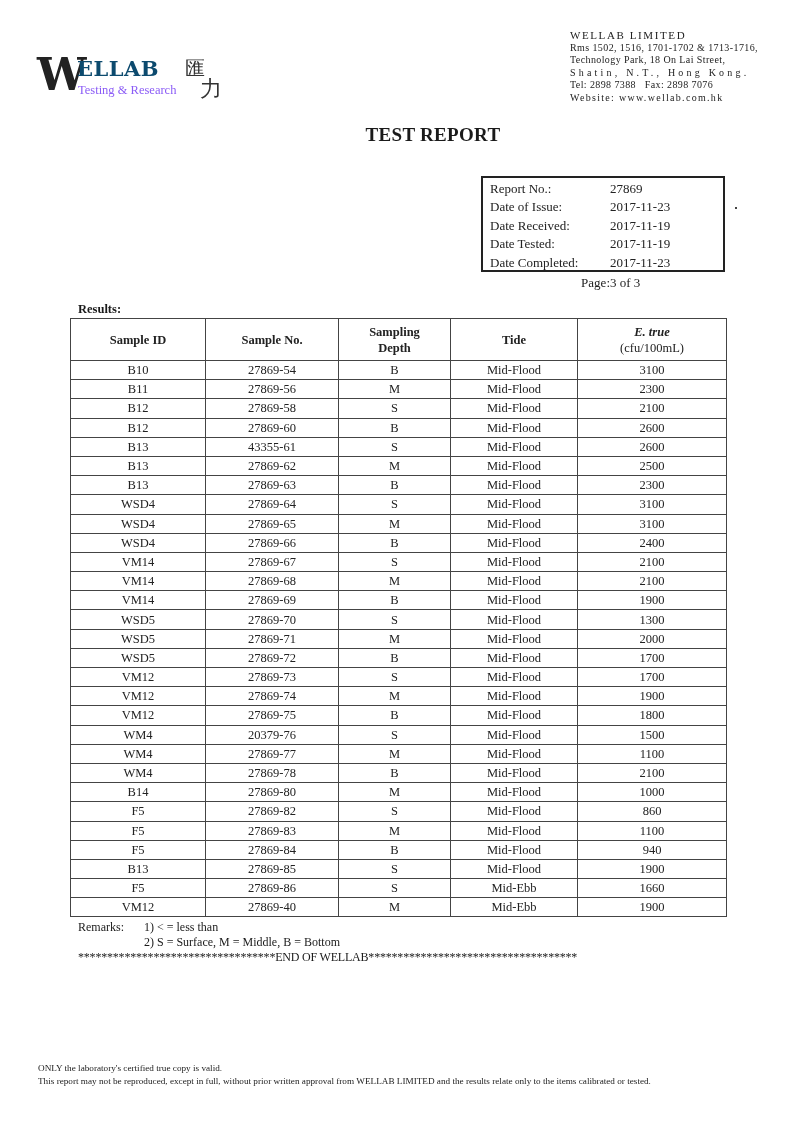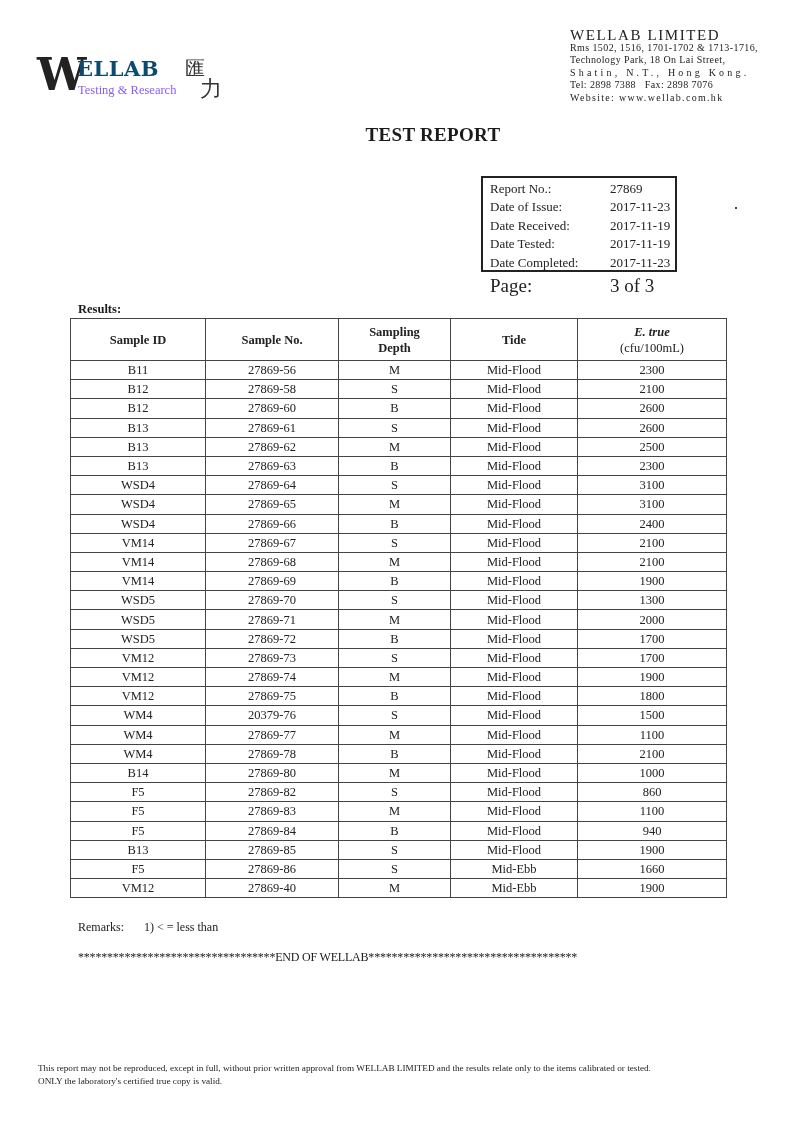--- a/index.html
+++ b/index.html
@@ -8,31 +8,31 @@
     font-family: "Liberation Serif", "DejaVu Serif", serif; color: #1a1a1a;
   }
   .logo { position: absolute; left: 37px; top: 52px; height: 50px; width: 190px; }
   .logo-w { position: absolute; left: 0; top: 0; font-family: "DejaVu Serif", serif; font-size: 44px; font-weight: bold; line-height: 46px; letter-spacing: -2px; color: #222; }
   .logo-ellab { position: absolute; left: 40px; top: 4px; font-family: "DejaVu Serif", serif; font-size: 21px; font-weight: bold; letter-spacing: 0.5px; color: #0c4a6e; }
   .logo-sub { position: absolute; left: 41px; top: 31px; font-family: "Liberation Serif", serif; font-size: 12.5px; color: #8b5cf6; }
   .logo-cn1 { position: absolute; left: 148px; top: 3px; font-family: "DejaVu Sans", sans-serif; font-size: 20px; color: #333; }
   .logo-cn2 { position: absolute; left: 163px; top: 22px; font-family: "DejaVu Sans", sans-serif; font-size: 22px; color: #333; }
 
   .company { position: absolute; left: 570px; top: 28px; width: 220px; font-family: "Liberation Serif", serif; color: #222; }
-  .company .name { font-size: 15px; letter-spacing: 1.6px; line-height: 14px; }
+  .company .name { font-size: 11px; letter-spacing: 1.6px; line-height: 14px; }
   .company .line { font-size: 10px; line-height: 12.4px; letter-spacing: 0.4px; white-space: nowrap; }
   .company .spaced { letter-spacing: 3.2px; }
   .company .web { letter-spacing: 1.3px; }
 
   .title { position: absolute; left: 0; width: 794px; top: 124px; text-align: center; font-family: "Liberation Serif", serif; font-weight: bold; font-size: 19px; letter-spacing: 0.3px; padding-left: 36px; }
 
-  .infobox { position: absolute; left: 481px; top: 176px; width: 196px; height: 96px; border: 2px solid #222; box-sizing: border-box; padding: 2px 0 8px 7px; }
+  .infobox { position: absolute; left: 481px; top: 176px; width: 244px; height: 96px; border: 2px solid #222; box-sizing: border-box; padding: 2px 0 8px 7px; }
   .info-row { display: flex; font-size: 13px; line-height: 18.4px; color: #222; }
   .info-row .k { width: 120px; }
-  .page-row { position: absolute; left: 490px; top: 275px; display: flex; font-size: 19px; color: #222; }
+  .page-row { position: absolute; left: 490px; top: 275px; display: flex; font-size: 13px; color: #222; text-align: right; }
   .page-row .k { width: 120px; }
 
   .results-label { position: absolute; left: 78px; top: 302px; font-size: 12.5px; font-weight: bold; }
 
   table.results { position: absolute; left: 70px; top: 318px; width: 656px; border-collapse: collapse; table-layout: fixed; }
   table.results th, table.results td { border: 1px solid #444; text-align: center; padding: 0; font-size: 12.5px; color: #222; }
   table.results th { height: 41px; font-weight: bold; font-size: 12.5px; line-height: 16px; }
   table.results th .ital { font-style: italic; }
   table.results th .norm { font-weight: normal; }
   table.results td { height: 18.2px; line-height: 18px; }
@@ -117,20 +117,27 @@
       </th>
       <th class="dashed">Tide</th>
       <th class="dashed">
         <div class="ital">E. true</div>
         <div class="norm">(cfu/100mL)</div>
       </th>
     </tr>
   </thead>
   <tbody id="results-body">
       <tr>
+        <td>B10</td>
+        <td>27869-54</td>
+        <td>B</td>
+        <td class="dashed">Mid-Flood</td>
+        <td class="dashed">3100</td>
+      </tr>
+      <tr>
         <td>B11</td>
         <td>27869-56</td>
         <td>M</td>
         <td class="dashed">Mid-Flood</td>
         <td class="dashed">2300</td>
       </tr>
       <tr>
         <td>B12</td>
         <td>27869-58</td>
         <td>S</td>
@@ -139,21 +146,21 @@
       </tr>
       <tr>
         <td>B12</td>
         <td>27869-60</td>
         <td>B</td>
         <td class="dashed">Mid-Flood</td>
         <td class="dashed">2600</td>
       </tr>
       <tr>
         <td>B13</td>
-        <td>27869-61</td>
+        <td>43355-61</td>
         <td>S</td>
         <td class="dashed">Mid-Flood</td>
         <td class="dashed">2600</td>
       </tr>
       <tr>
         <td>B13</td>
         <td>27869-62</td>
         <td>M</td>
         <td class="dashed">Mid-Flood</td>
         <td class="dashed">2500</td>
@@ -317,19 +324,20 @@
         <td>27869-40</td>
         <td>M</td>
         <td class="dashed">Mid-Ebb</td>
         <td class="dashed">1900</td>
       </tr>
     </tbody>
 </table>
 
 <div class="remarks">
   <div><span class="lbl">Remarks:</span><span>1) &lt; = less than</span></div>
+  <div class="r2">2) S = Surface, M = Middle, B = Bottom</div>
 </div>
 <div class="endline">**********************************END OF WELLAB************************************</div>
 
 <div class="footer">
+  <div>ONLY the laboratory's certified true copy is valid.</div>
   <div>This report may not be reproduced, except in full, without prior written approval from WELLAB LIMITED and the results relate only to the items calibrated or tested.</div>
-  <div>ONLY the laboratory's certified true copy is valid.</div>
 </div>
 
 </body></html>

